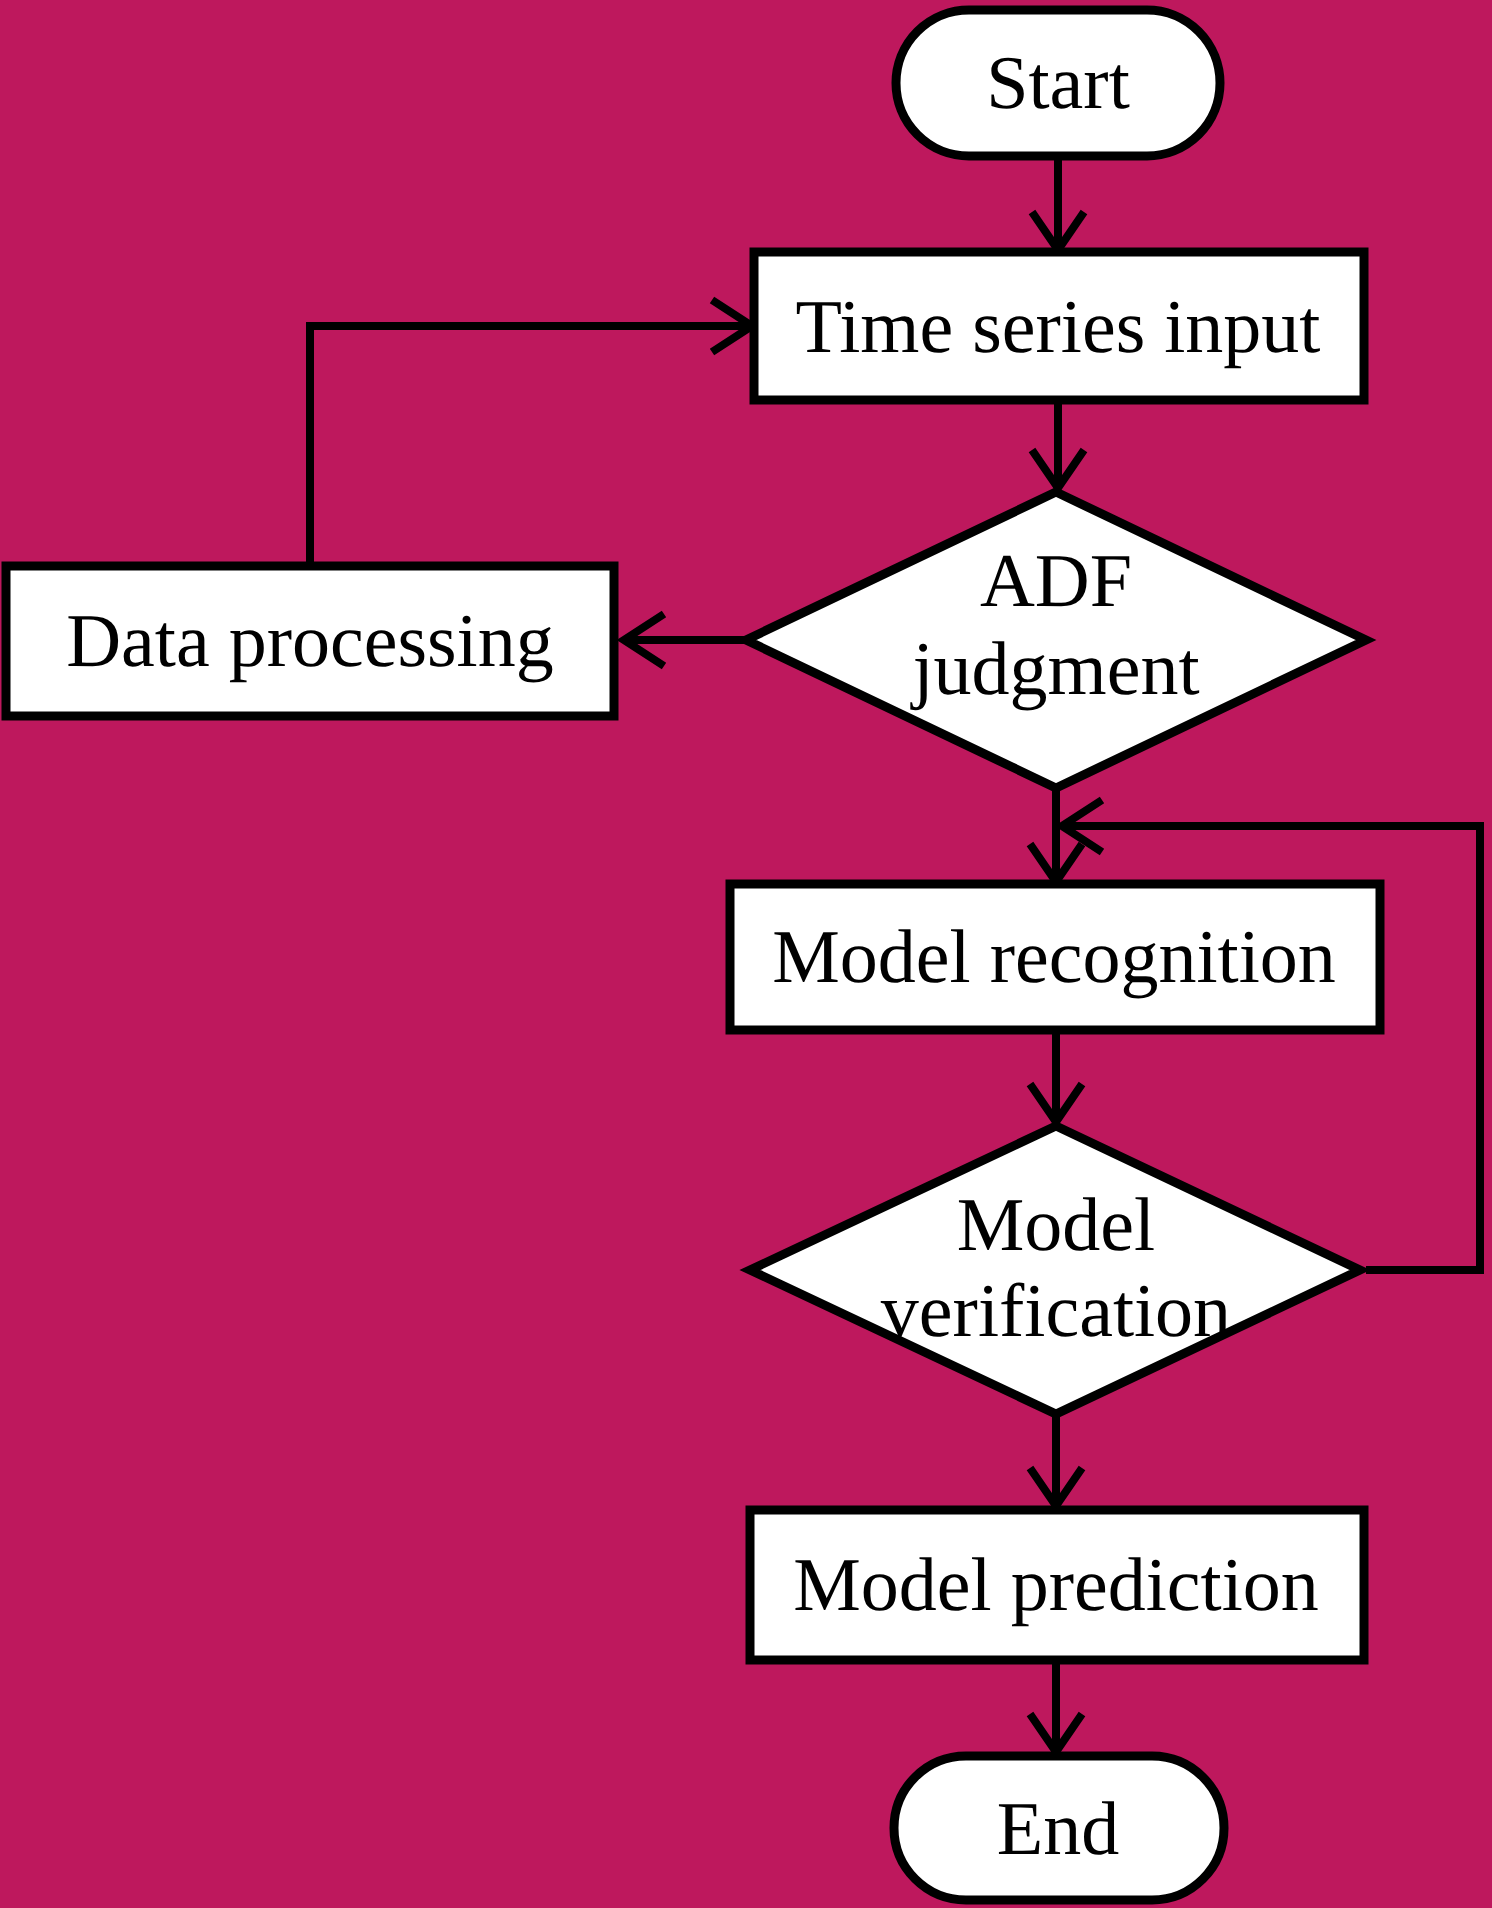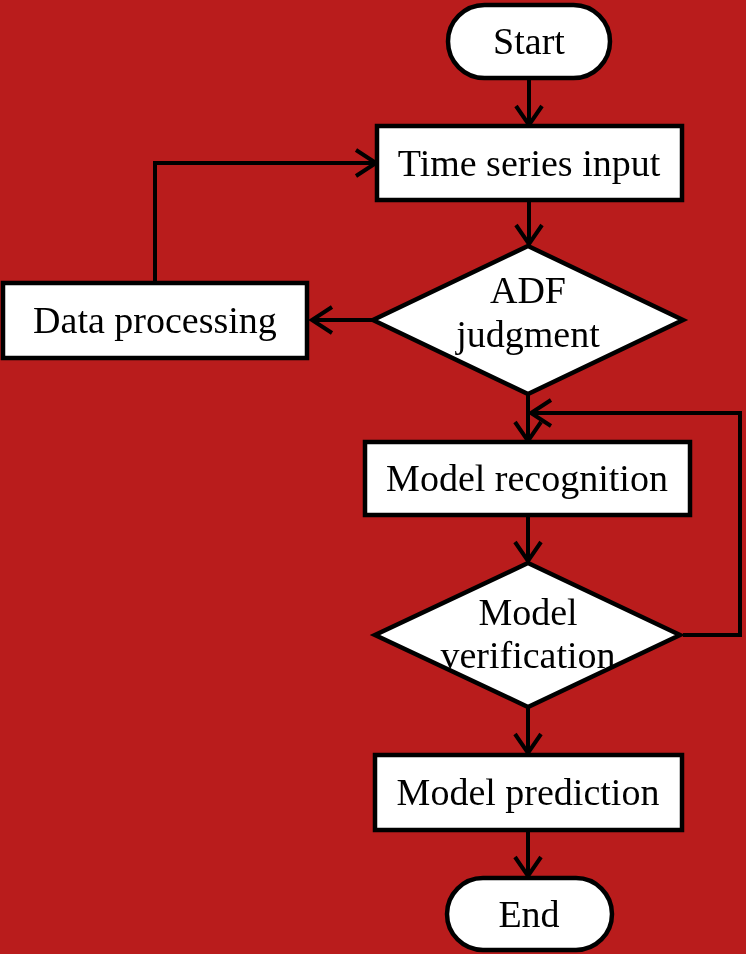--- a/index.html
+++ b/index.html
@@ -4,21 +4,21 @@
 <style>
   html, body {
     margin: 0;
     padding: 0;
     background: #ffffff;
   }
   .canvas {
     position: relative;
     width: 746px;
     height: 954px;
-    background: #b91c1c;
+    background: #be185d;
     overflow: hidden;
   }
   svg {
     display: block;
   }
   .shape {
     fill: #ffffff;
     stroke: #000000;
     stroke-width: 4.5;
   }

